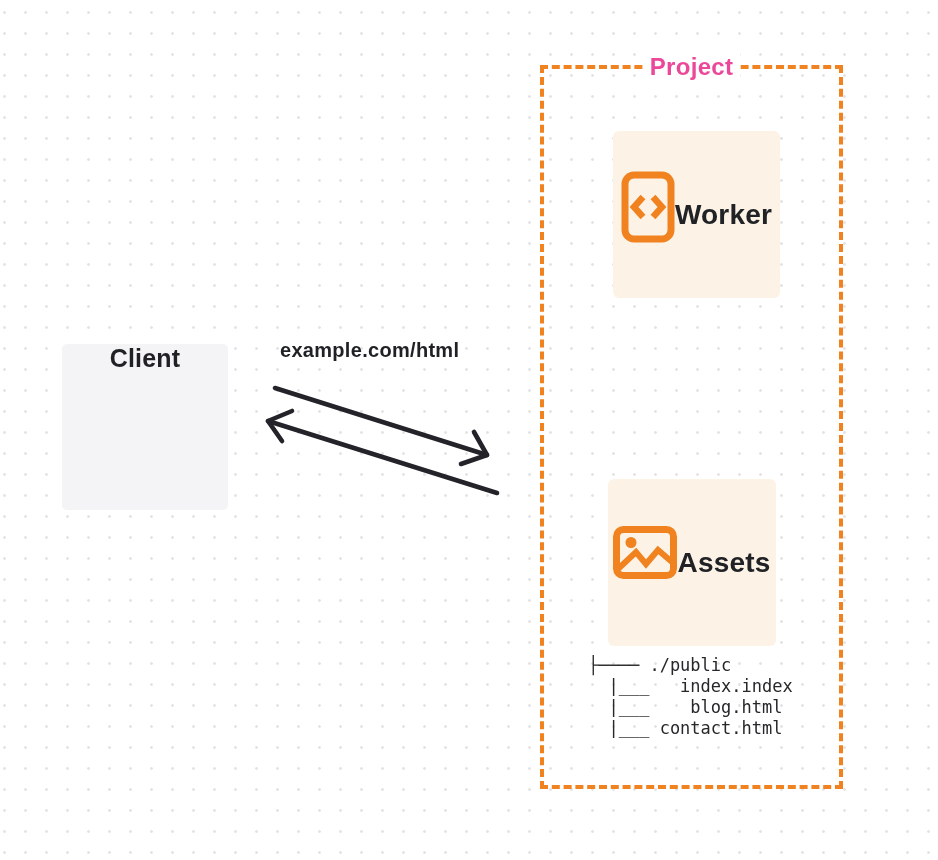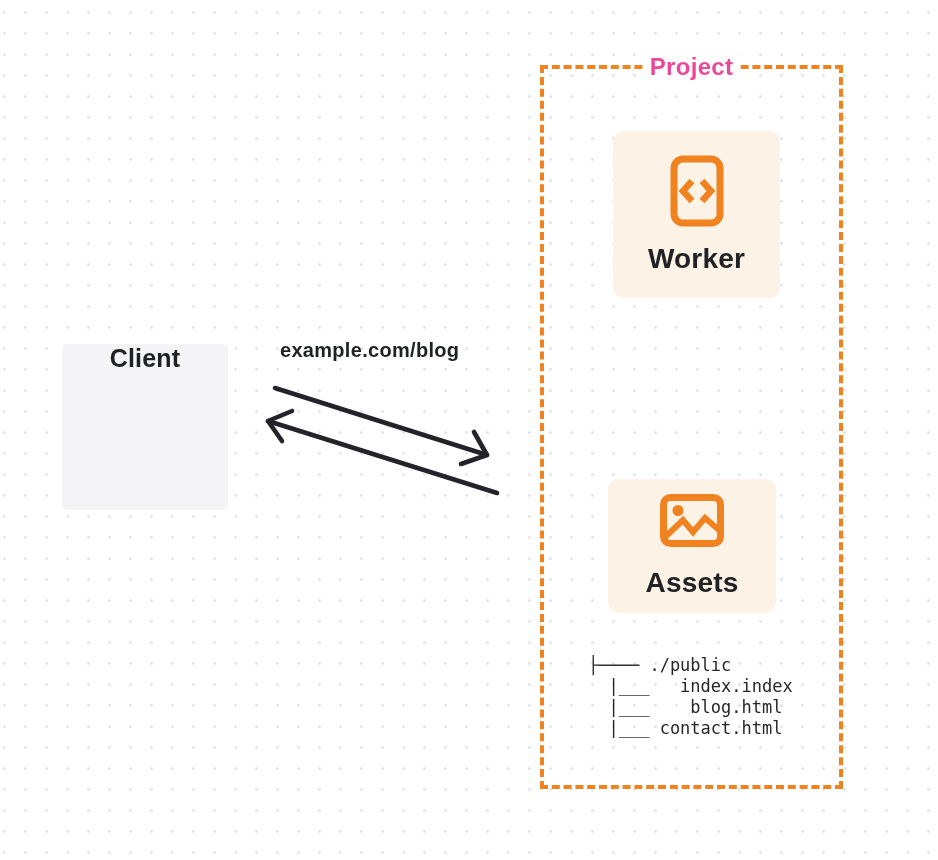--- a/index.html
+++ b/index.html
@@ -77,37 +77,37 @@
     font-size: 24px;
     font-weight: bold;
     color: #ec4899;
     letter-spacing: 0.3px;
     white-space: nowrap;
   }
   
   .card {
     position: absolute;
     background: #fcf3e6;
-    border-radius: 11px;
+    border-radius: 6px;
     display: flex;
-    flex-direction: column;
+    flex-direction: row;
     align-items: center;
     justify-content: center;
   }
   .card.worker {
     left: 69px;
     top: 62px;
     width: 167px;
     height: 167px;
   }
   .card.assets {
     left: 64px;
     top: 410px;
     width: 168px;
-    height: 134px;
+    height: 167px;
   }
   .card .card-label {
     font-size: 28px;
     font-weight: bold;
     color: #202226;
     letter-spacing: 0.2px;
   }
   .card.worker .icon-wrap { margin-bottom: 16px; }
   .card.assets .icon-wrap { margin-bottom: 20px; }
   .icon-wrap { line-height: 0; }
@@ -126,21 +126,21 @@
 </style>
 </head>
 <body>
 
 <div class="canvas">
 
   <div class="client-box">
     <span>Client</span>
   </div>
 
-  <div class="request-label">example.com/blog</div>
+  <div class="request-label">example.com/html</div>
 
   <svg class="arrows" viewBox="0 0 938 860">
     <g stroke="#232329" stroke-width="4.6" fill="none" stroke-linecap="round" stroke-linejoin="round">
       <path d="M275 388 L487 455"></path>
       <polyline points="474,432 487,455 461,464"></polyline>
       <path d="M497 493 L268 421"></path>
       <polyline points="292,411 268,421 282,441"></polyline>
     </g>
   </svg>
 

